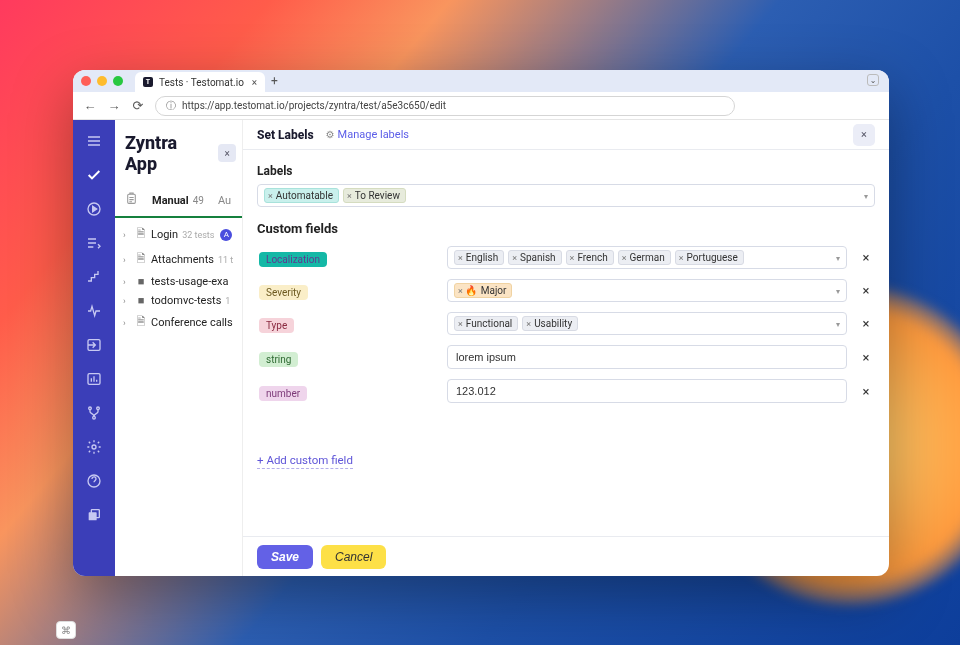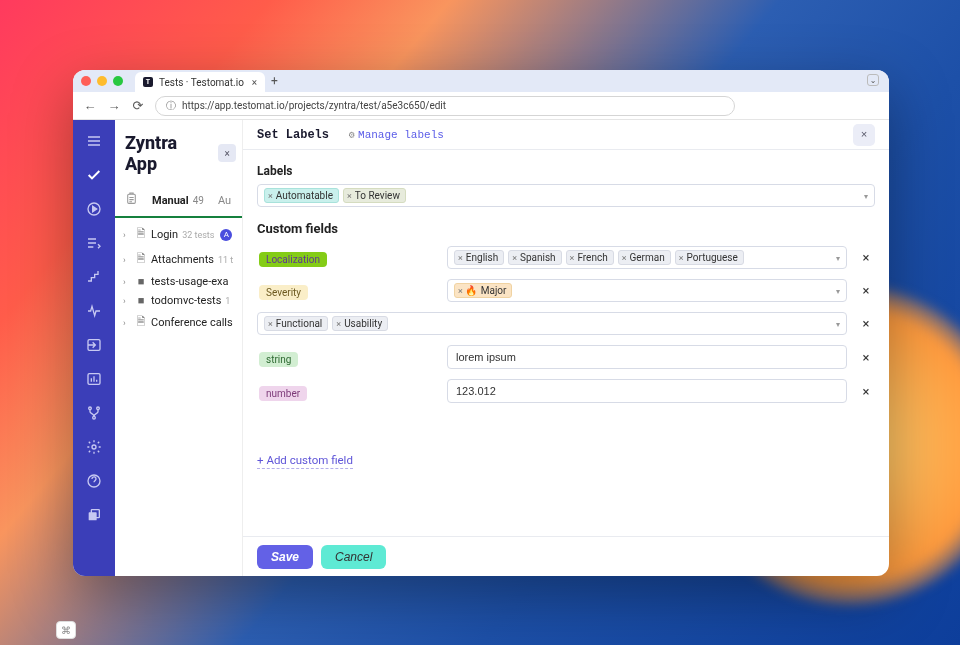--- a/index.html
+++ b/index.html
@@ -53,55 +53,55 @@
     .tree { padding: 4px 0 0 6px; font-size: 11px; color:#222; }
     .tree-row { display:flex; align-items:center; gap:4px; padding: 3px 2px; white-space:nowrap; overflow:hidden; cursor:pointer;}
     .tree-chev { color:#888; font-size:9px; width:8px; }
     .tree-icon { color:#666; width:12px; text-align:center;}
     .badge-a { width:12px; height:12px; background:#4a4dde; color:#fff; border-radius:50%; font-size:8px; display:flex; align-items:center; justify-content:center; margin-left:2px; }
     .count-mini { font-size:9px; color:#aaa; }
     .kbd-icon { position: absolute; left: 56px; bottom: 6px; width: 20px; height: 18px; border: 1px solid #ddd; border-radius: 4px; background:#fff; display:flex; align-items:center; justify-content:center; color:#888; font-size:10px; z-index:3; }
 
     
     .mainpanel { flex: 1; display:flex; flex-direction:column; overflow:hidden; position:relative; }
-    .panel-head { height: 30px; display:flex; align-items:center; padding: 0 14px; border-bottom: 1px solid #e9ebf0; gap: 20px; font-family: Liberation Mono, monospace; }
+    .panel-head { height: 30px; display:flex; align-items:center; padding: 0 14px; border-bottom: 1px solid #e9ebf0; gap: 12px; }
     .panel-title { font-size: 12px; font-weight: 800; color:#1a1a2e; }
     .manage-link { font-size: 11px; color: #5c5ee8; cursor:pointer; display:flex; align-items:center; gap:3px; }
     .gear { color:#888; font-size:10px; }
     .close-x { width: 22px; height: 22px; background: #ebedf7; border-radius: 5px; display:flex; align-items:center; justify-content:center; font-size:11px; color:#556; margin-left:auto; cursor:pointer; }
 
     .scrollarea { flex:1; padding: 10px 14px 0 14px; overflow:auto; }
     .section-lbl { font-size: 12px; font-weight:700; color:#222; margin: 4px 0 6px; }
     .section-lbl.big { font-size: 13px; margin-top: 14px; margin-bottom:10px; }
 
     .tagbox { border: 1px solid #d7dbe6; border-radius: 4px; padding: 3px 6px; display:flex; align-items:center; gap:4px; flex-wrap:wrap; position:relative; min-height:22px; background:#fff; }
     .tagbox .caret { position:absolute; right:6px; top:50%; transform:translateY(-50%); font-size:8px; color:#999; }
     .chip { display:inline-flex; align-items:center; gap:3px; padding: 1px 5px 1px 3px; border-radius: 3px; font-size: 10px; background:#eceef3; color:#333; border:1px solid #d8dbe4; }
     .chip-x { font-size: 9px; color:#777; cursor:pointer; }
     .chip.teal { background:#c9f0ec; border-color:#a8e2db; }
     .chip.pale { background:#e7ebdc; border-color:#d5dcc0; }
     .chip.orange { background:#fbe4c4; border-color:#f0d3a2; }
 
     .row { display:flex; align-items:center; gap:10px; margin-bottom: 10px; }
     .fieldtag { font-size:10px; padding: 2px 7px; border-radius: 4px; background:#eee; color:#333; display:inline-block; }
-    .ft-purple { background:#84cc16; color:#5e3a90; }
+    .ft-purple { background:#14b8a6; color:#5e3a90; }
     .ft-yellow { background:#faeec8; color:#6d5a20; }
     .ft-red    { background:#f6d3da; color:#8a2a40; }
     .ft-green  { background:#d2eed2; color:#2e6a32; }
     .ft-pink   { background:#efd5ec; color:#7c3a78; }
     .leftcell { width: 180px; padding-left:2px; }
     .valuecell { flex:1; }
     .trashcell { width: 18px; text-align:center; color:#333; cursor:pointer; font-size:13px; }
     .textinput { width:100%; border:1px solid #d7dbe6; border-radius:4px; height:24px; padding:0 8px; font-size:11px; color:#333; }
     .addlink { font-size:11.5px; color:#5f55d8; cursor:pointer; border-bottom:1px dashed #b4afeb; padding-bottom:1px; display:inline-block;margin-top:40px; }
 
     .footerbar { height: 40px; border-top:1px solid #e9ebf0; display:flex; align-items:center; padding: 0 14px; gap:8px; }
     .btn { font-size:12px; padding: 5px 14px; border-radius:6px; cursor:pointer; border:none;font-style:italic; }
     .btn.primary { background:#6361e6; color:#fff; font-weight:600; }
-    .btn.secondary { background:#5eead4; color:#333;text-align:right; }
+    .btn.secondary { background:#fde047; color:#333;text-align:right; }
   </style>
 </head>
 <body>
 <div class="bg-blob"></div>
 
 <div class="window">
   <div class="tabbar">
     <div class="dots">
       <div class="dot r"></div>
       <div class="dot y"></div>
@@ -313,20 +313,21 @@
                   <span class="chip-x">×</span>
                   <span>🔥 Major</span>
                 </span>
               <span class="caret">▾</span>
             </div>
           </div>
           <div class="trashcell">×</div>
         </div>
 
         <div class="row">
+          <div class="leftcell"><span class="fieldtag ft-red">Type</span></div>
           <div class="valuecell">
             <div class="tagbox">
               <span class="chip">
                   <span class="chip-x">×</span>
                   <span>Functional</span>
                 </span>
               <span class="chip">
                   <span class="chip-x">×</span>
                   <span>Usability</span>
                 </span>

